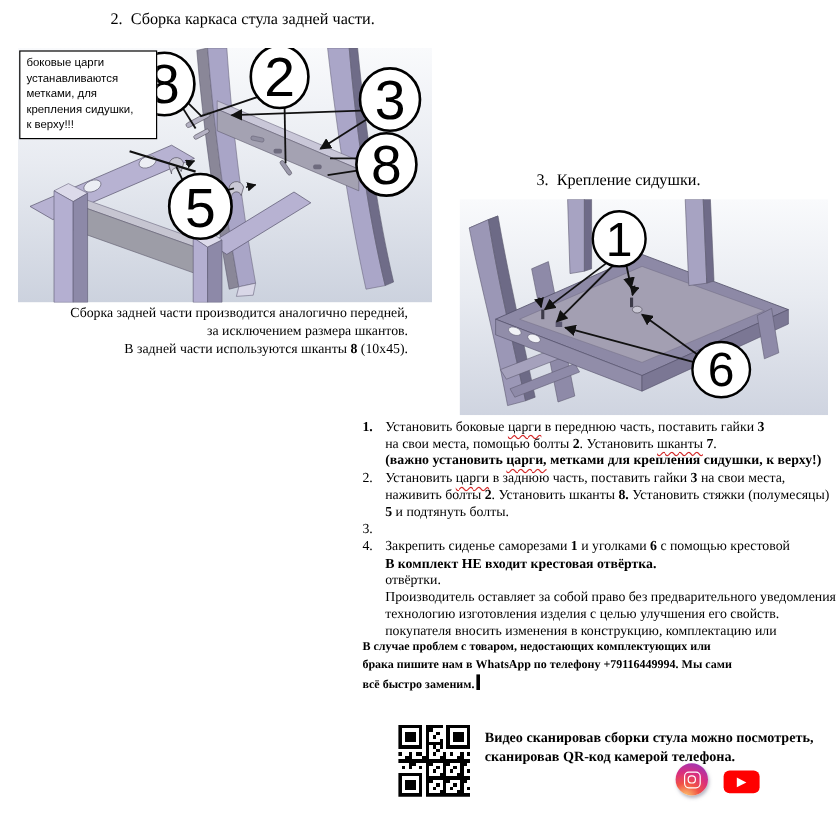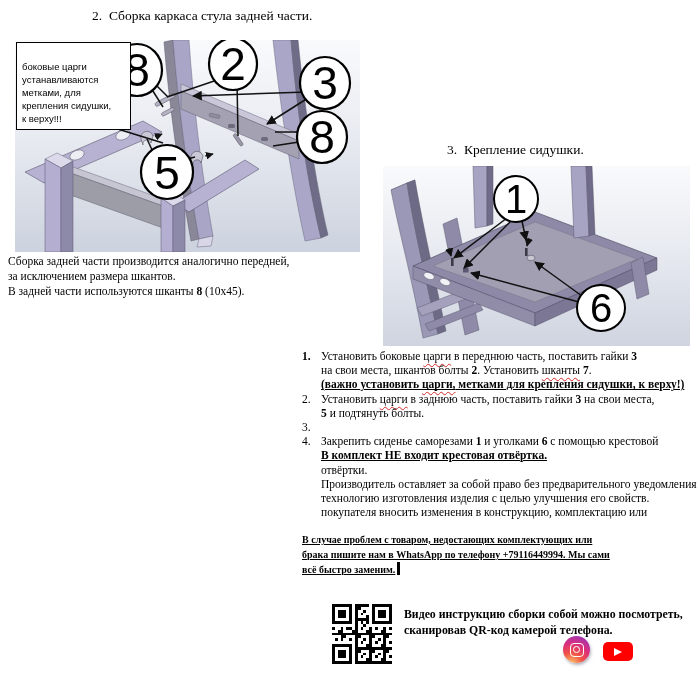--- a/index.html
+++ b/index.html
@@ -1,30 +1,30 @@
 <!DOCTYPE html>
 <html><head>
 <meta charset="utf-8">
 <style>
   html,body{margin:0;padding:0;background:#fff;}
   .page{position:relative;width:700px;height:700px;background:#fff;overflow:hidden;
         font-family:"Liberation Serif",serif;color:#000;}
   .title{position:absolute;font-size:13.5px;white-space:pre;}
   .line{white-space:pre;}
   .b{font-weight:bold;}
-  .u{text-decoration:underline;text-decoration-thickness:1.2px;}
+  .u{text-decoration-thickness:1.2px;}
   .sq{text-decoration-line:underline;text-decoration-style:wavy;text-decoration-color:#d42a2a;
       text-decoration-thickness:1px;text-underline-offset:2.5px;text-decoration-skip-ink:none;}
   .cursor{display:inline-block;width:3px;height:13px;background:#000;vertical-align:-2px;margin-left:2px;}
   .fig{position:absolute;}
   #fig-left{left:15px;top:40px;width:345px;height:212px;}
   #fig-right{left:383px;top:166px;width:307px;height:180px;}
   #note-box{position:absolute;left:1px;top:2px;width:104px;background:#fff;border:1.4px solid #000;
-            padding:17px 4px 4px 5px;font-family:"Liberation Sans",sans-serif;font-size:9.5px;line-height:13px;}
-  #caption{position:absolute;left:8px;top:254px;width:332px;text-align:left;font-size:11.5px;line-height:14.8px;}
+            padding:3px 4px 4px 5px;font-family:"Liberation Sans",sans-serif;font-size:9.5px;line-height:13px;}
+  #caption{position:absolute;left:8px;top:254px;width:332px;text-align:right;font-size:11.5px;line-height:14.8px;}
   #instructions{position:absolute;left:302px;top:349px;font-size:11.5px;line-height:14.2px;}
   .item{display:flex;}
   .item .num{width:19px;flex:none;}
   #warranty{position:absolute;left:302px;top:532px;font-size:10px;line-height:15px;}
   #video-text{position:absolute;left:404px;top:606px;font-size:11.8px;line-height:16px;font-weight:bold;}
   #qr-wrap{position:absolute;left:332px;top:604px;width:60px;height:60px;}
   .circ-num{font-family:"Liberation Sans",sans-serif;fill:#000;}
   #ig-icon{position:absolute;left:563px;top:636px;width:27px;height:27px;border-radius:50%;
            background:radial-gradient(circle at 30% 107%,#fed373 0%,#f15245 35%,#d92e7f 62%,#9b36b7 90%);
            box-shadow:1px 2px 3px rgba(110,110,135,.5);display:flex;align-items:center;justify-content:center;}
@@ -198,28 +198,29 @@
         <text class="circ-num" x="218" y="156" font-size="40" text-anchor="middle">6</text>
       </g>
     </svg>
   </div>
 
   <div id="instructions">
       <div class="item">
         <span class="num b">1.</span>
         <div>
           <div class="line"><span>Установить боковые </span><span class="sq">царги</span><span> в переднюю часть, поставить гайки </span><span class="b">3</span></div>
-          <div class="line"><span>на свои места, шкантов болты </span><span class="b">2</span><span>. Установить </span><span class="sq">шканты</span><span> </span><span class="b">7</span><span>.</span></div>
+          <div class="line"><span>на свои места, помощью болты </span><span class="b">2</span><span>. Установить </span><span class="sq">шканты</span><span> </span><span class="b">7</span><span>.</span></div>
           <div class="line"><span class="b u">(важно установить </span><span class="b u"><span class="sq">царги,</span></span><span class="b u"> метками для крепления сидушки, к верху!)</span></div>
         </div>
       </div>
       <div class="item">
         <span class="num">2.</span>
         <div>
           <div class="line"><span>Установить </span><span class="sq">царги</span><span> в заднюю часть, поставить гайки </span><span class="b">3</span><span> на свои места,</span></div>
+          <div class="line"><span>наживить болты </span><span class="b">2</span><span>. Установить шканты </span><span class="b u">8.</span><span> Установить стяжки (полумесяцы)</span></div>
           <div class="line"><span class="b">5</span><span> и подтянуть болты.</span></div>
         </div>
       </div>
       <div class="item">
         <span class="num">3.</span>
       </div>
       <div class="item">
         <span class="num">4.</span>
         <div>
           <div class="line"><span>Закрепить сиденье саморезами </span><span class="b">1</span><span> и уголками </span><span class="b">6</span><span> с помощью крестовой</span></div>
@@ -384,21 +385,21 @@
         <rect x="14" y="0" width="7" height="7" fill="#000"></rect>
         <rect x="15" y="1" width="5" height="5" fill="#fff"></rect>
         <rect x="16" y="2" width="3" height="3" fill="#000"></rect>
         <rect x="0" y="14" width="7" height="7" fill="#000"></rect>
         <rect x="1" y="15" width="5" height="5" fill="#fff"></rect>
         <rect x="2" y="16" width="3" height="3" fill="#000"></rect>
       </svg>
   </div>
 
   <div id="video-text">
-      <div class="line"><span class="b">Видео инструкцию сборки собой можно посмотреть,</span></div>
+      <div class="line"><span class="b">Видео сканировав сборки стула можно посмотреть,</span></div>
       <div class="line"><span class="b">сканировав QR-код камерой телефона.</span></div>
     </div>
 
   <div id="ig-icon">
     <div class="ig-frame">
       <div class="ig-lens"></div>
     </div>
   </div>
   <div id="yt-icon">
     <div class="yt-play"></div>

